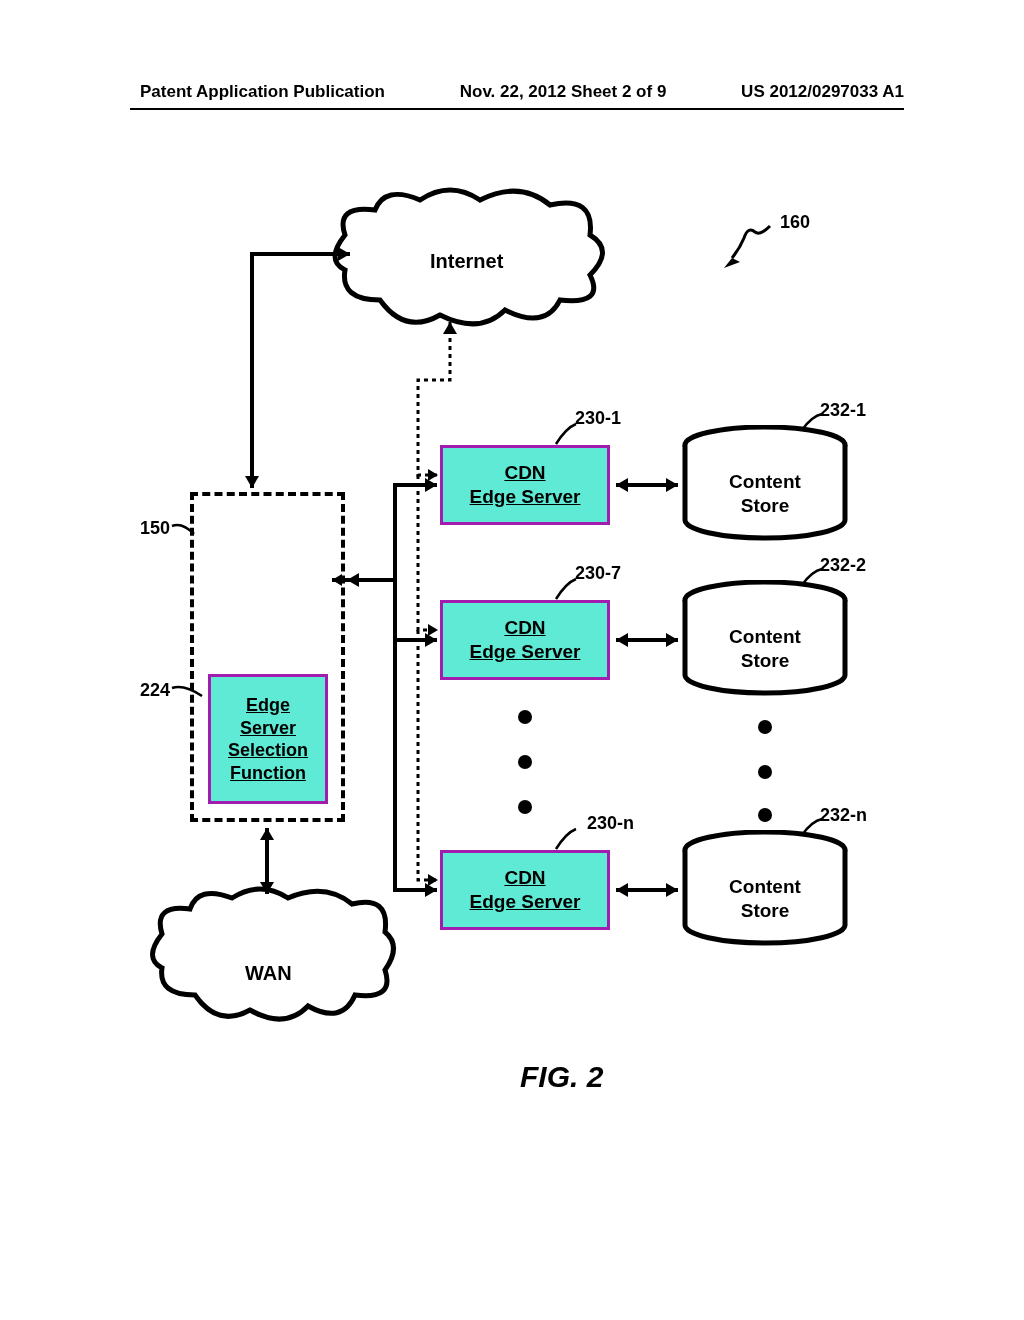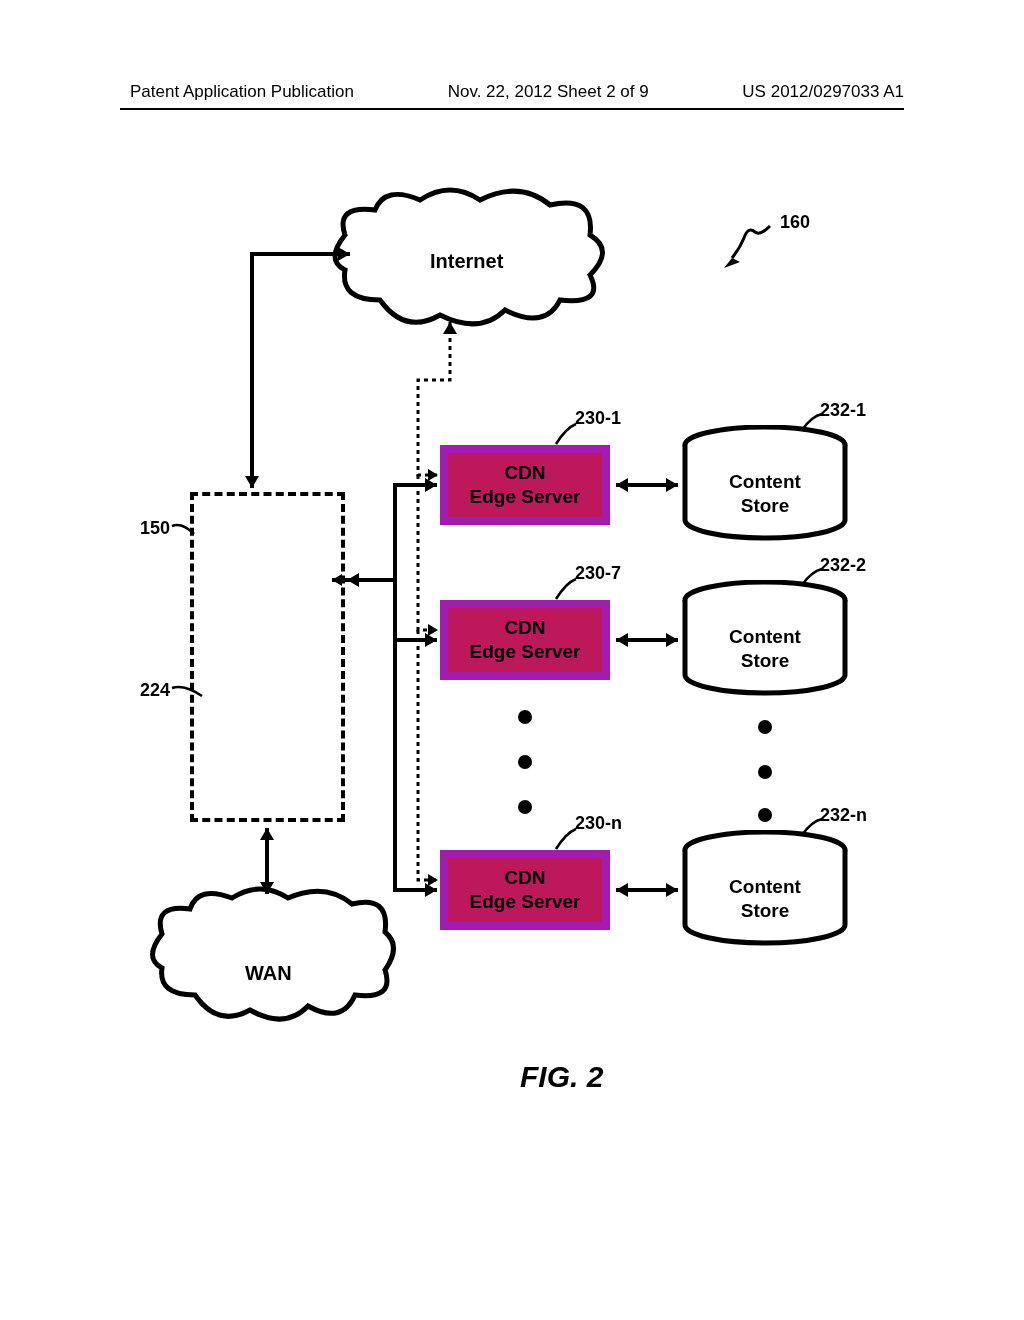--- a/index.html
+++ b/index.html
@@ -7,53 +7,54 @@
     width: 1024px;
     height: 1320px;
     background: #fff;
     font-family: Arial, Helvetica, sans-serif;
     position: relative;
     color: #000;
   }
   .header {
     position: absolute;
     top: 82px;
-    left: 0;
+    left: 10px;
     right: 0;
     display: flex;
     justify-content: space-between;
     padding: 0 120px 0 130px;
     font-size: 17px;
-    font-weight: normal;
+    font-weight: bold;
   }
   .header .hsep {
     position: absolute;
     top: 26px;
     left: 120px;
     right: 120px;
     border-top: 2px solid #000;
   }
   .diagram {
     position: absolute;
     top: 180px;
     left: 120px;
     width: 790px;
     height: 980px;
   }
   .abs { position: absolute; }
   .box {
-    border: 8px solid #a21caf;
-    background: #be185d;
+    border: 3px solid #a21caf;
+    background: #5eead4;
     text-align: center;
     font-weight: bold;
     display: flex;
     align-items: center;
     justify-content: center;
     flex-direction: column;
     line-height: 1.25;
+    text-decoration: underline;
   }
   .lbl {
     font-size: 18px;
     font-weight: bold;
   }
   .figcap {
     font-size: 30px;
     font-weight: bold;
     font-style: italic;
   }
@@ -93,20 +94,24 @@
   </svg>
 
   <svg class="abs" style="left:200px; top:0px; width:300px; height:170px;">
     <path d="M60 120 Q20 120 25 90 Q5 80 25 55 Q15 25 55 30 Q65 5 100 20 Q130 0 160 20 Q200 0 230 25 Q275 15 270 55 Q295 70 270 95 Q285 125 240 120 Q225 150 185 130 Q160 155 120 135 Q85 155 60 120 Z" fill="#fff" stroke="#000" stroke-width="5"></path>
   </svg>
   <div class="cloud-text" style="left:310px; top:70px;">Internet</div>
 
   <div class="abs dashed-box" style="left:70px; top:312px; width:155px; height:330px;"></div>
 
 
+  <div class="abs box" style="left:88px; top:494px; width:120px; height:130px; font-size:18px; white-space:pre-line;">Edge
+Server
+Selection
+Function</div>
 
   <div class="abs lbl" style="left:20px; top:338px;">150</div>
   <svg class="abs" style="left:50px; top:340px; width:30px; height:20px;">
       <path d="M2 6 Q12 2 24 14" stroke="#000" stroke-width="2.5" fill="none"></path>
     </svg>
   <div class="abs lbl" style="left:20px; top:500px;">224</div>
   <svg class="abs" style="left:50px; top:502px; width:36px; height:20px;">
       <path d="M2 6 Q14 2 32 14" stroke="#000" stroke-width="2.5" fill="none"></path>
     </svg>
 
@@ -148,21 +153,21 @@
   <div class="abs lbl" style="left:455px; top:228px;">230-1</div>
   <svg class="abs" style="left:430px; top:240px; width:30px; height:26px;">
       <path d="M26 4 Q16 8 6 24" stroke="#000" stroke-width="2.5" fill="none"></path>
     </svg>
 
   <div class="abs lbl" style="left:455px; top:383px;">230-7</div>
   <svg class="abs" style="left:430px; top:395px; width:30px; height:26px;">
       <path d="M26 4 Q16 8 6 24" stroke="#000" stroke-width="2.5" fill="none"></path>
     </svg>
 
-  <div class="abs lbl" style="left:455px; top:633px;">230-n</div>
+  <div class="abs lbl" style="left:467px; top:633px;">230-n</div>
   <svg class="abs" style="left:430px; top:645px; width:30px; height:26px;">
       <path d="M26 4 Q16 8 6 24" stroke="#000" stroke-width="2.5" fill="none"></path>
     </svg>
 
   <div class="abs lbl" style="left:700px; top:220px;">232-1</div>
   <svg class="abs" style="left:676px; top:230px; width:30px; height:22px;">
       <path d="M26 4 Q16 6 6 20" stroke="#000" stroke-width="2.5" fill="none"></path>
     </svg>
 
   <div class="abs lbl" style="left:700px; top:375px;">232-2</div>

